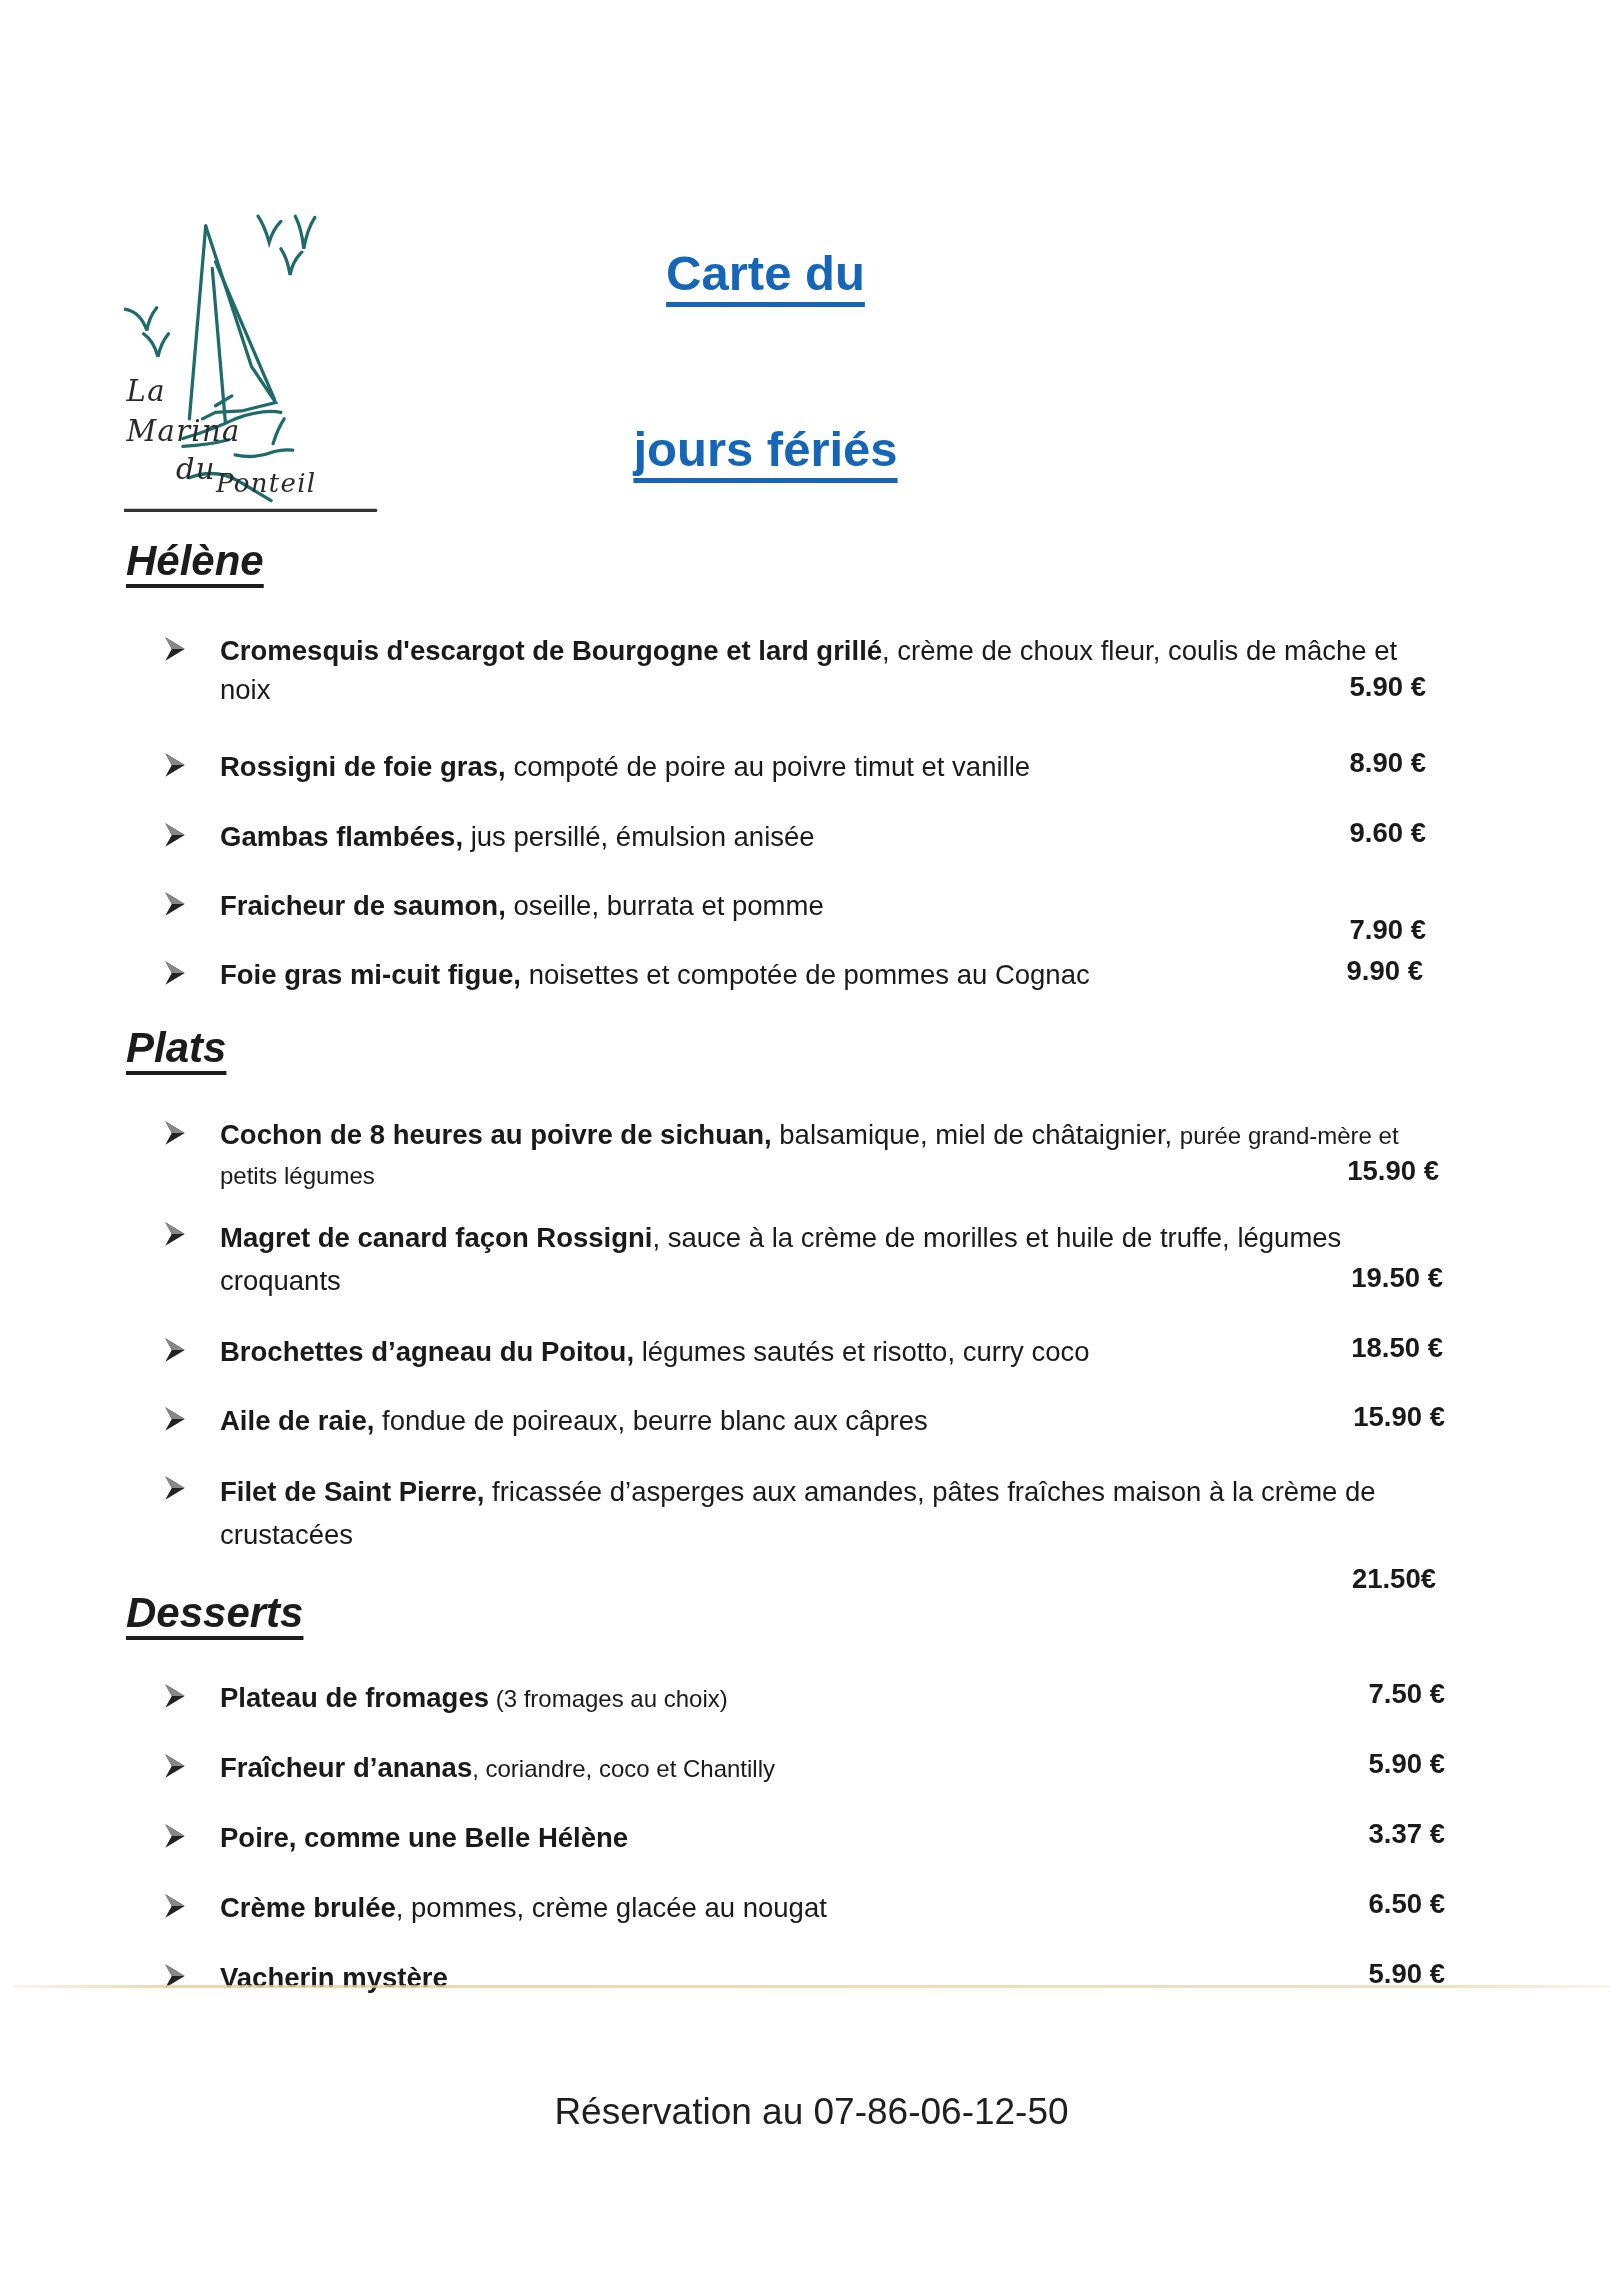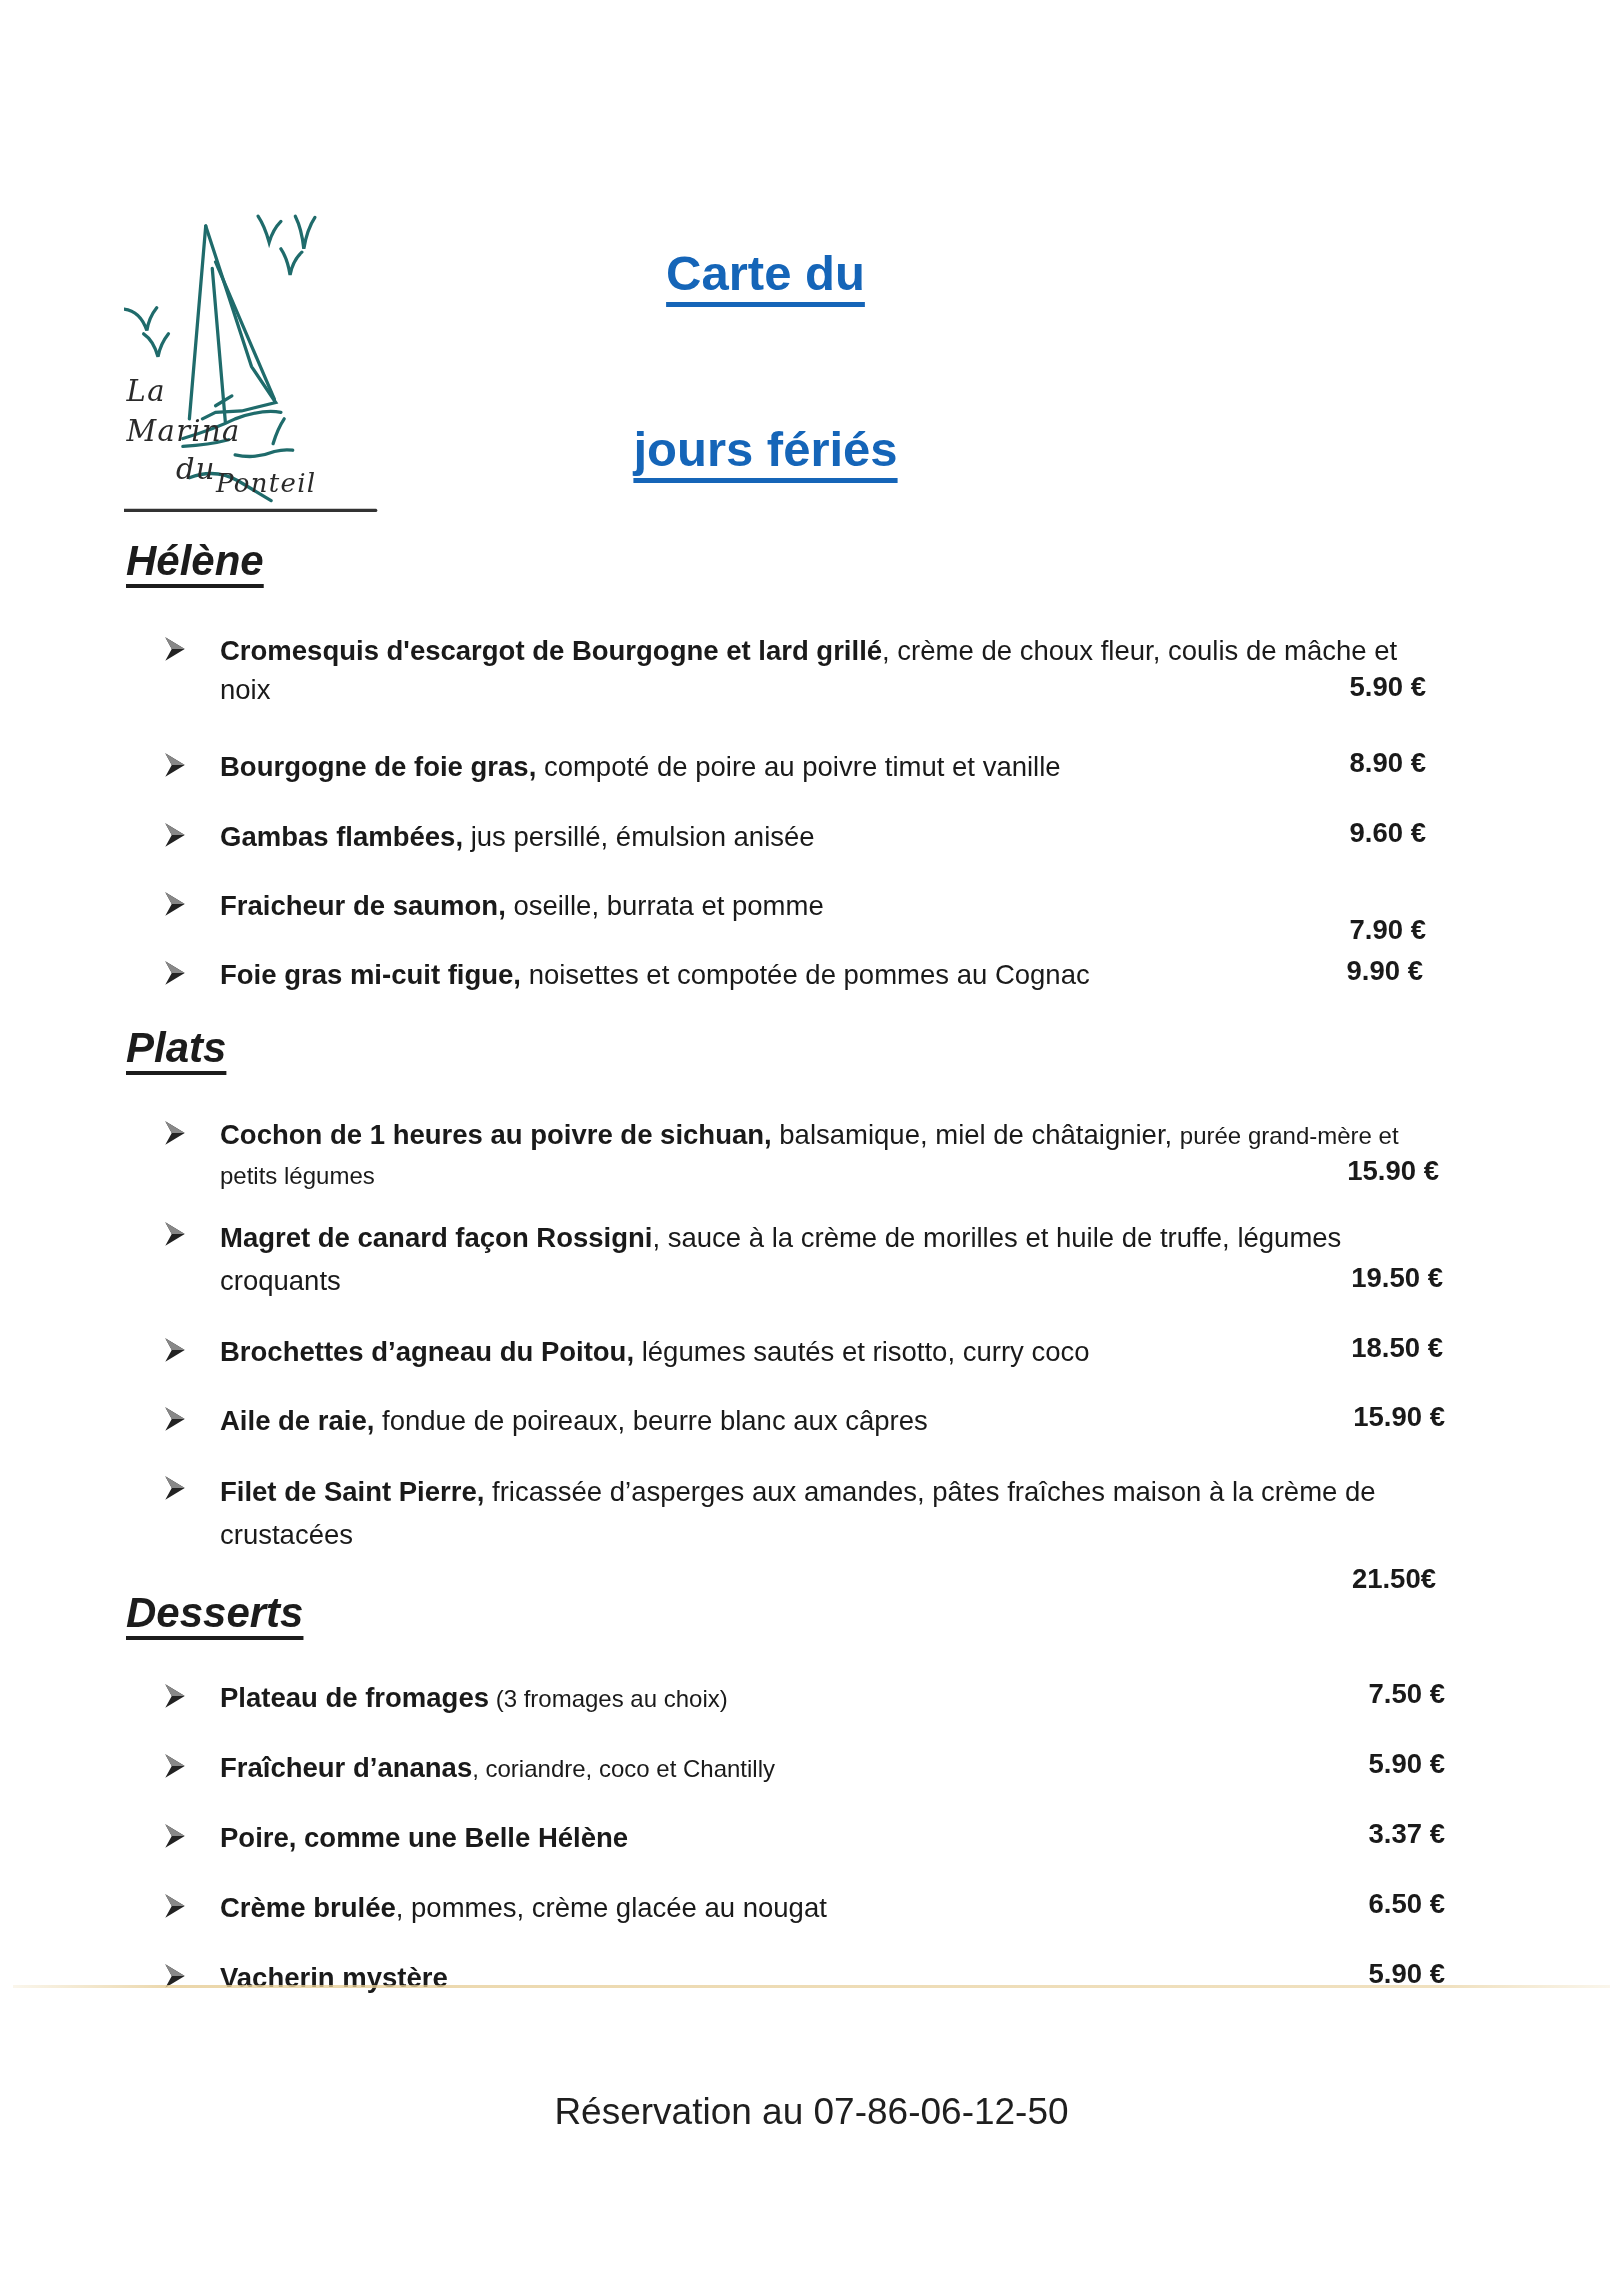--- a/index.html
+++ b/index.html
@@ -89,21 +89,21 @@
       <span class="item-name">Cromesquis d'escargot de Bourgogne et lard grillé</span><span class="item-desc">, crème de choux fleur, coulis de mâche et noix</span>
     </div>
   </div>
   <div class="price" style="left:1230px; top:671px;">5.90 €</div>
 
   <div class="item" style="top:747px;">
     <span class="bullet"><svg viewBox="0 0 34 40">
           <path d="M2 2 L32 20 L2 38 L12 20 Z" fill="#222"></path>
           <path d="M2 2 L32 20 L12 20 Z" fill="#888"></path>
         </svg></span>
-    <div class="item-text"><span class="item-name">Bourgogne de foie gras,</span><span class="item-desc"> compoté de poire au poivre timut et vanille</span></div>
+    <div class="item-text"><span class="item-name">Rossigni de foie gras,</span><span class="item-desc"> compoté de poire au poivre timut et vanille</span></div>
   </div>
   <div class="price" style="left:1230px; top:747px;">8.90 €</div>
 
   <div class="item" style="top:817px;">
     <span class="bullet"><svg viewBox="0 0 34 40">
           <path d="M2 2 L32 20 L2 38 L12 20 Z" fill="#222"></path>
           <path d="M2 2 L32 20 L12 20 Z" fill="#888"></path>
         </svg></span>
     <div class="item-text"><span class="item-name">Gambas flambées,</span><span class="item-desc"> jus persillé, émulsion anisée</span></div>
   </div>
@@ -127,21 +127,21 @@
   </div>
   <div class="price" style="left:1227px; top:955px;">9.90 €</div>
 
   <div class="section-title" style="top:1024px;">Plats</div>
 
   <div class="item" style="top:1115px;">
     <span class="bullet"><svg viewBox="0 0 34 40">
           <path d="M2 2 L32 20 L2 38 L12 20 Z" fill="#222"></path>
           <path d="M2 2 L32 20 L12 20 Z" fill="#888"></path>
         </svg></span>
-    <div class="item-text" style="width:1237px;"><span class="item-name">Cochon de 1 heures au poivre de sichuan,</span><span class="item-desc"> balsamique, miel de châtaignier, </span><span class="item-desc small">purée grand-mère et petits légumes</span></div>
+    <div class="item-text" style="width:1237px;"><span class="item-name">Cochon de 8 heures au poivre de sichuan,</span><span class="item-desc"> balsamique, miel de châtaignier, </span><span class="item-desc small">purée grand-mère et petits légumes</span></div>
   </div>
   <div class="price" style="left:1243px; top:1155px;">15.90 €</div>
 
   <div class="item" style="top:1216px; line-height:43px;">
     <span class="bullet"><svg viewBox="0 0 34 40">
           <path d="M2 2 L32 20 L2 38 L12 20 Z" fill="#222"></path>
           <path d="M2 2 L32 20 L12 20 Z" fill="#888"></path>
         </svg></span>
     <div class="item-text" style="width:1191px;"><span class="item-name">Magret de canard façon Rossigni</span><span class="item-desc">, sauce à la crème de morilles et huile de truffe, légumes croquants</span></div>
   </div>

